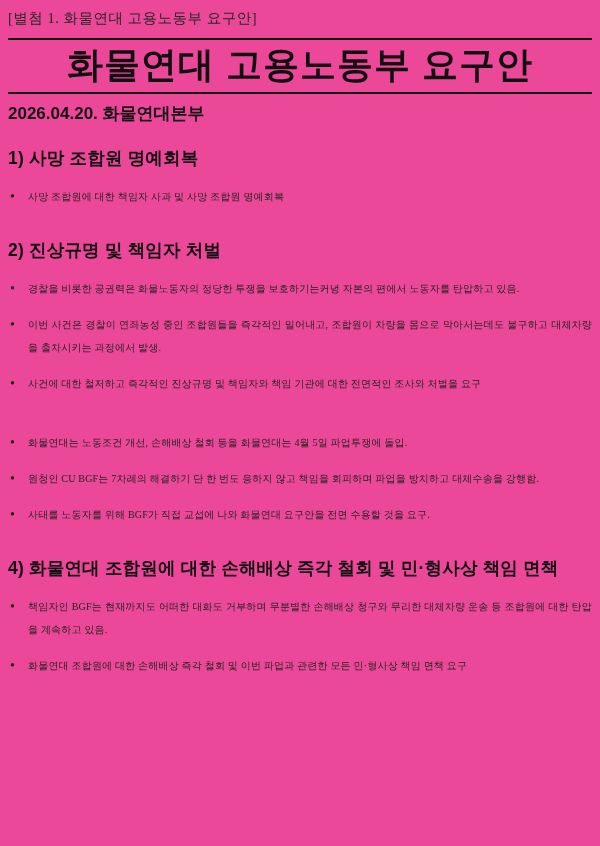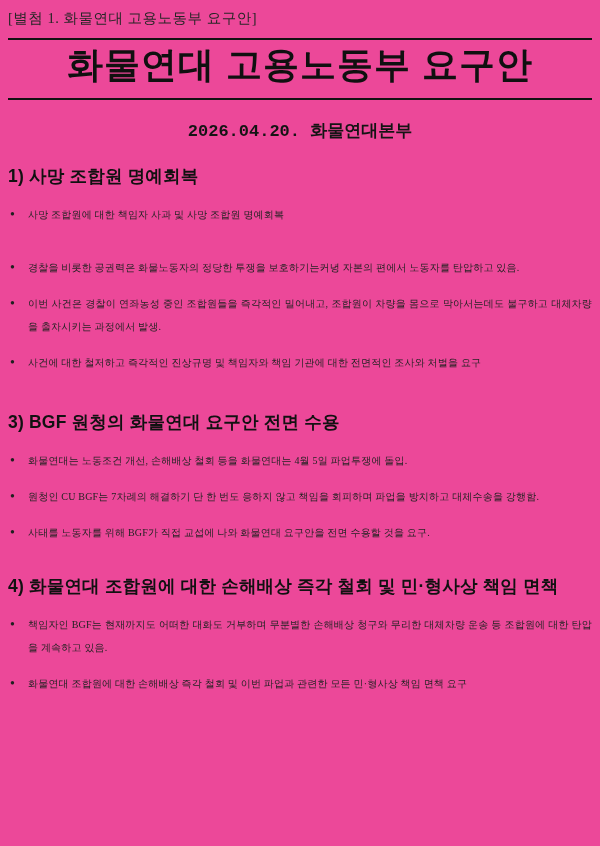--- a/index.html
+++ b/index.html
@@ -21,36 +21,36 @@
   .bracket-label {
     font-size: 14.5px;
     line-height: 20px;
     color: #262626;
     letter-spacing: 0.5px;
   }
   .title-block {
     margin-top: 10px;
     border-top: 2px solid #121212;
     border-bottom: 2px solid #121212;
-    padding: 3px 0 11px 0;
+    padding: 3px 0 5px 0;
   }
   .doc-title {
     margin: 0;
     text-align: center;
     font-family: "Liberation Sans", "DejaVu Sans", sans-serif;
     font-weight: 800;
     font-size: 36px;
     line-height: 44px;
     letter-spacing: 1px;
     color: #101010;
   }
   .date-line {
-    margin-top: 20px;
-    text-align: center;
-    font-family: Liberation Mono, monospace;
+    margin-top: 8px;
+    text-align: left;
+    font-family: Liberation Sans, sans-serif;
     font-weight: 700;
     font-size: 17px;
     line-height: 24px;
     color: #141414;
   }
   .section { margin-top: 36px; }
   .section.first { margin-top: 20px; }
   .section.s2 { margin-top: 30px; }
   .section.s4 { margin-top: 30px; }
   .section-heading {
@@ -100,36 +100,36 @@
 
   <div class="section first">
     <h2 class="section-heading">1) 사망 조합원 명예회복</h2>
     <div class="bullet">
       <span class="bullet-dot">•</span>
       <div class="bullet-text">사망 조합원에 대한 책임자 사과 및 사망 조합원 명예회복</div>
     </div>
   </div>
 
   <div class="section s2">
+    <h2 class="section-heading">2) 진상규명 및 책임자 처벌</h2>
     <div class="bullet">
       <span class="bullet-dot">•</span>
       <div class="bullet-text">경찰을 비롯한 공권력은 화물노동자의 정당한 투쟁을 보호하기는커녕 자본의 편에서 노동자를 탄압하고 있음.</div>
     </div>
     <div class="bullet">
       <span class="bullet-dot">•</span>
       <div class="bullet-text">이번 사건은 경찰이 연좌농성 중인 조합원들을 즉각적인 밀어내고, 조합원이 차량을 몸으로 막아서는데도 불구하고 대체차량을 출차시키는 과정에서 발생.</div>
     </div>
     <div class="bullet">
       <span class="bullet-dot">•</span>
       <div class="bullet-text">사건에 대한 철저하고 즉각적인 진상규명 및 책임자와 책임 기관에 대한 전면적인 조사와 처벌을 요구</div>
     </div>
   </div>
 
   <div class="section">
-    <h2 class="section-heading">3) BGF 원청의 화물연대 요구안 전면 수용</h2>
     <div class="bullet">
       <span class="bullet-dot">•</span>
       <div class="bullet-text">화물연대는 노동조건 개선, 손해배상 철회 등을 화물연대는 4월 5일 파업투쟁에 돌입.</div>
     </div>
     <div class="bullet">
       <span class="bullet-dot">•</span>
       <div class="bullet-text">원청인 CU BGF는 7차례의 해결하기 단 한 번도 응하지 않고 책임을 회피하며 파업을 방치하고 대체수송을 강행함.</div>
     </div>
     <div class="bullet">
       <span class="bullet-dot">•</span>

